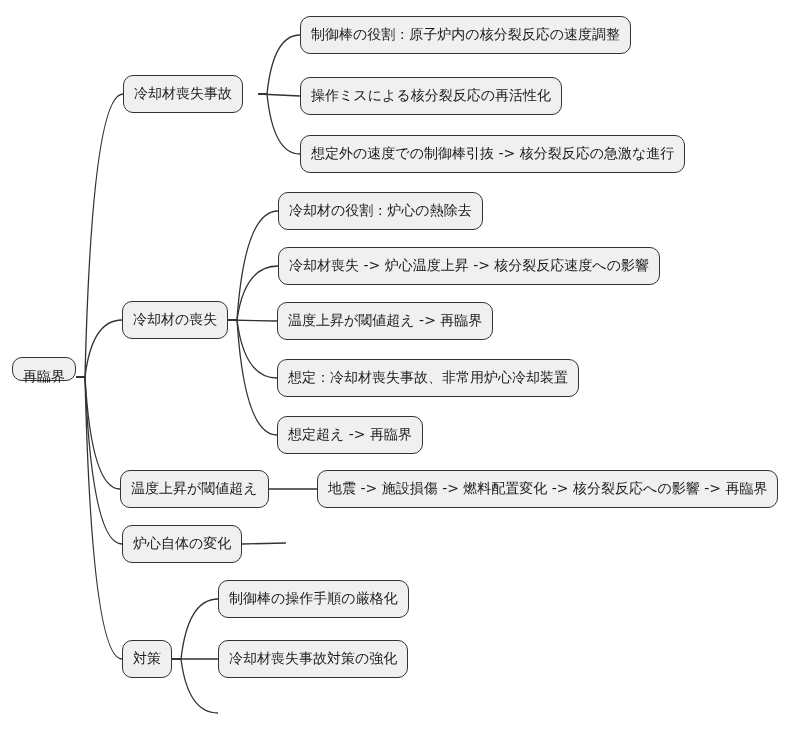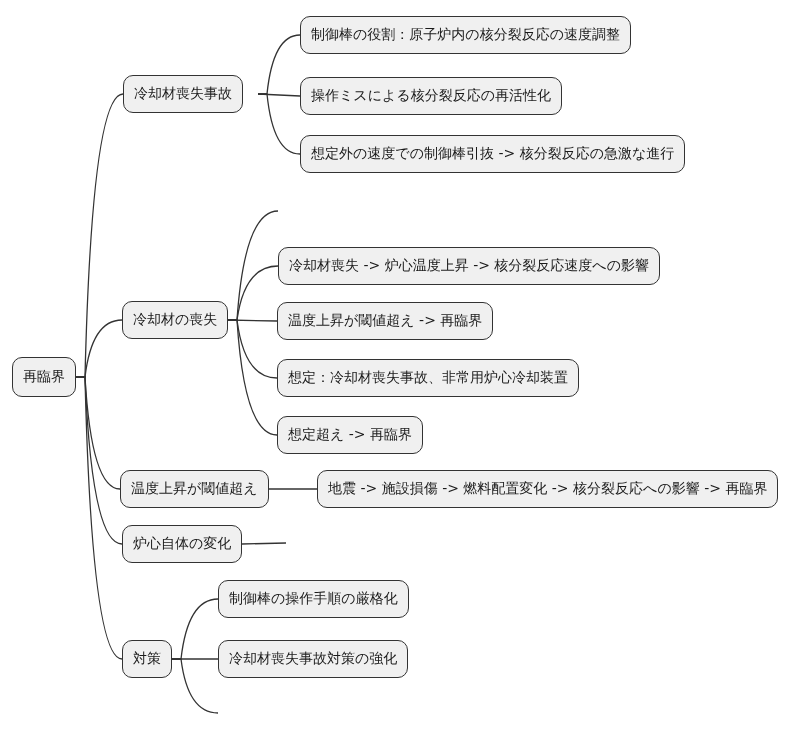--- a/index.html
+++ b/index.html
@@ -35,21 +35,21 @@
     padding: 0 10px;
     background: var(--node-fill, #f0f0f0);
     border: 1.6px solid var(--node-border, #333333);
     border-radius: 10px;
     font-size: 14px;
     color: var(--text, #1a1a1a);
     white-space: nowrap;
     text-align: center;
   }
   .node.root {
-    height: 40px;
+    height: 24px;
     line-height: 36px;
   }
 </style>
 </head>
 <body>
 
 <div id="mindmap">
   <svg id="edges" viewBox="0 0 787 752">
       <path d="M 76 377 L 85 377 C 89.56 193.04999999999998, 102.1 94, 123 94"></path>
       <path d="M 76 377 L 85 377 C 89.44 339.95, 101.65 320, 122 320"></path>
@@ -72,20 +72,21 @@
     </svg>
 
   <div class="node root" id="n-root" style="left:12px; top:357px">再臨界</div>
 
   <div class="node" id="n-b0" style="left:123px; top:75px">冷却材喪失事故</div>
   <div class="node" id="n-c0-0" style="left:300px; top:16px">制御棒の役割：原子炉内の核分裂反応の速度調整</div>
   <div class="node" id="n-c0-1" style="left:300px; top:77px">操作ミスによる核分裂反応の再活性化</div>
   <div class="node" id="n-c0-2" style="left:300px; top:135px">想定外の速度での制御棒引抜 -&gt; 核分裂反応の急激な進行</div>
 
   <div class="node" id="n-b1" style="left:122px; top:301px">冷却材の喪失</div>
+  <div class="node" id="n-c1-0" style="left:278px; top:192px">冷却材の役割：炉心の熱除去</div>
   <div class="node" id="n-c1-1" style="left:278px; top:247px">冷却材喪失 -&gt; 炉心温度上昇 -&gt; 核分裂反応速度への影響</div>
   <div class="node" id="n-c1-2" style="left:277px; top:302px">温度上昇が閾値超え -&gt; 再臨界</div>
   <div class="node" id="n-c1-3" style="left:277px; top:359px">想定：冷却材喪失事故、非常用炉心冷却装置</div>
   <div class="node" id="n-c1-4" style="left:277px; top:416px">想定超え -&gt; 再臨界</div>
 
   <div class="node" id="n-b2" style="left:120px; top:470px">温度上昇が閾値超え</div>
   <div class="node" id="n-c2-0" style="left:317px; top:470px">地震 -&gt; 施設損傷 -&gt; 燃料配置変化 -&gt; 核分裂反応への影響 -&gt; 再臨界</div>
 
   <div class="node" id="n-b3" style="left:122px; top:525px">炉心自体の変化</div>
 

